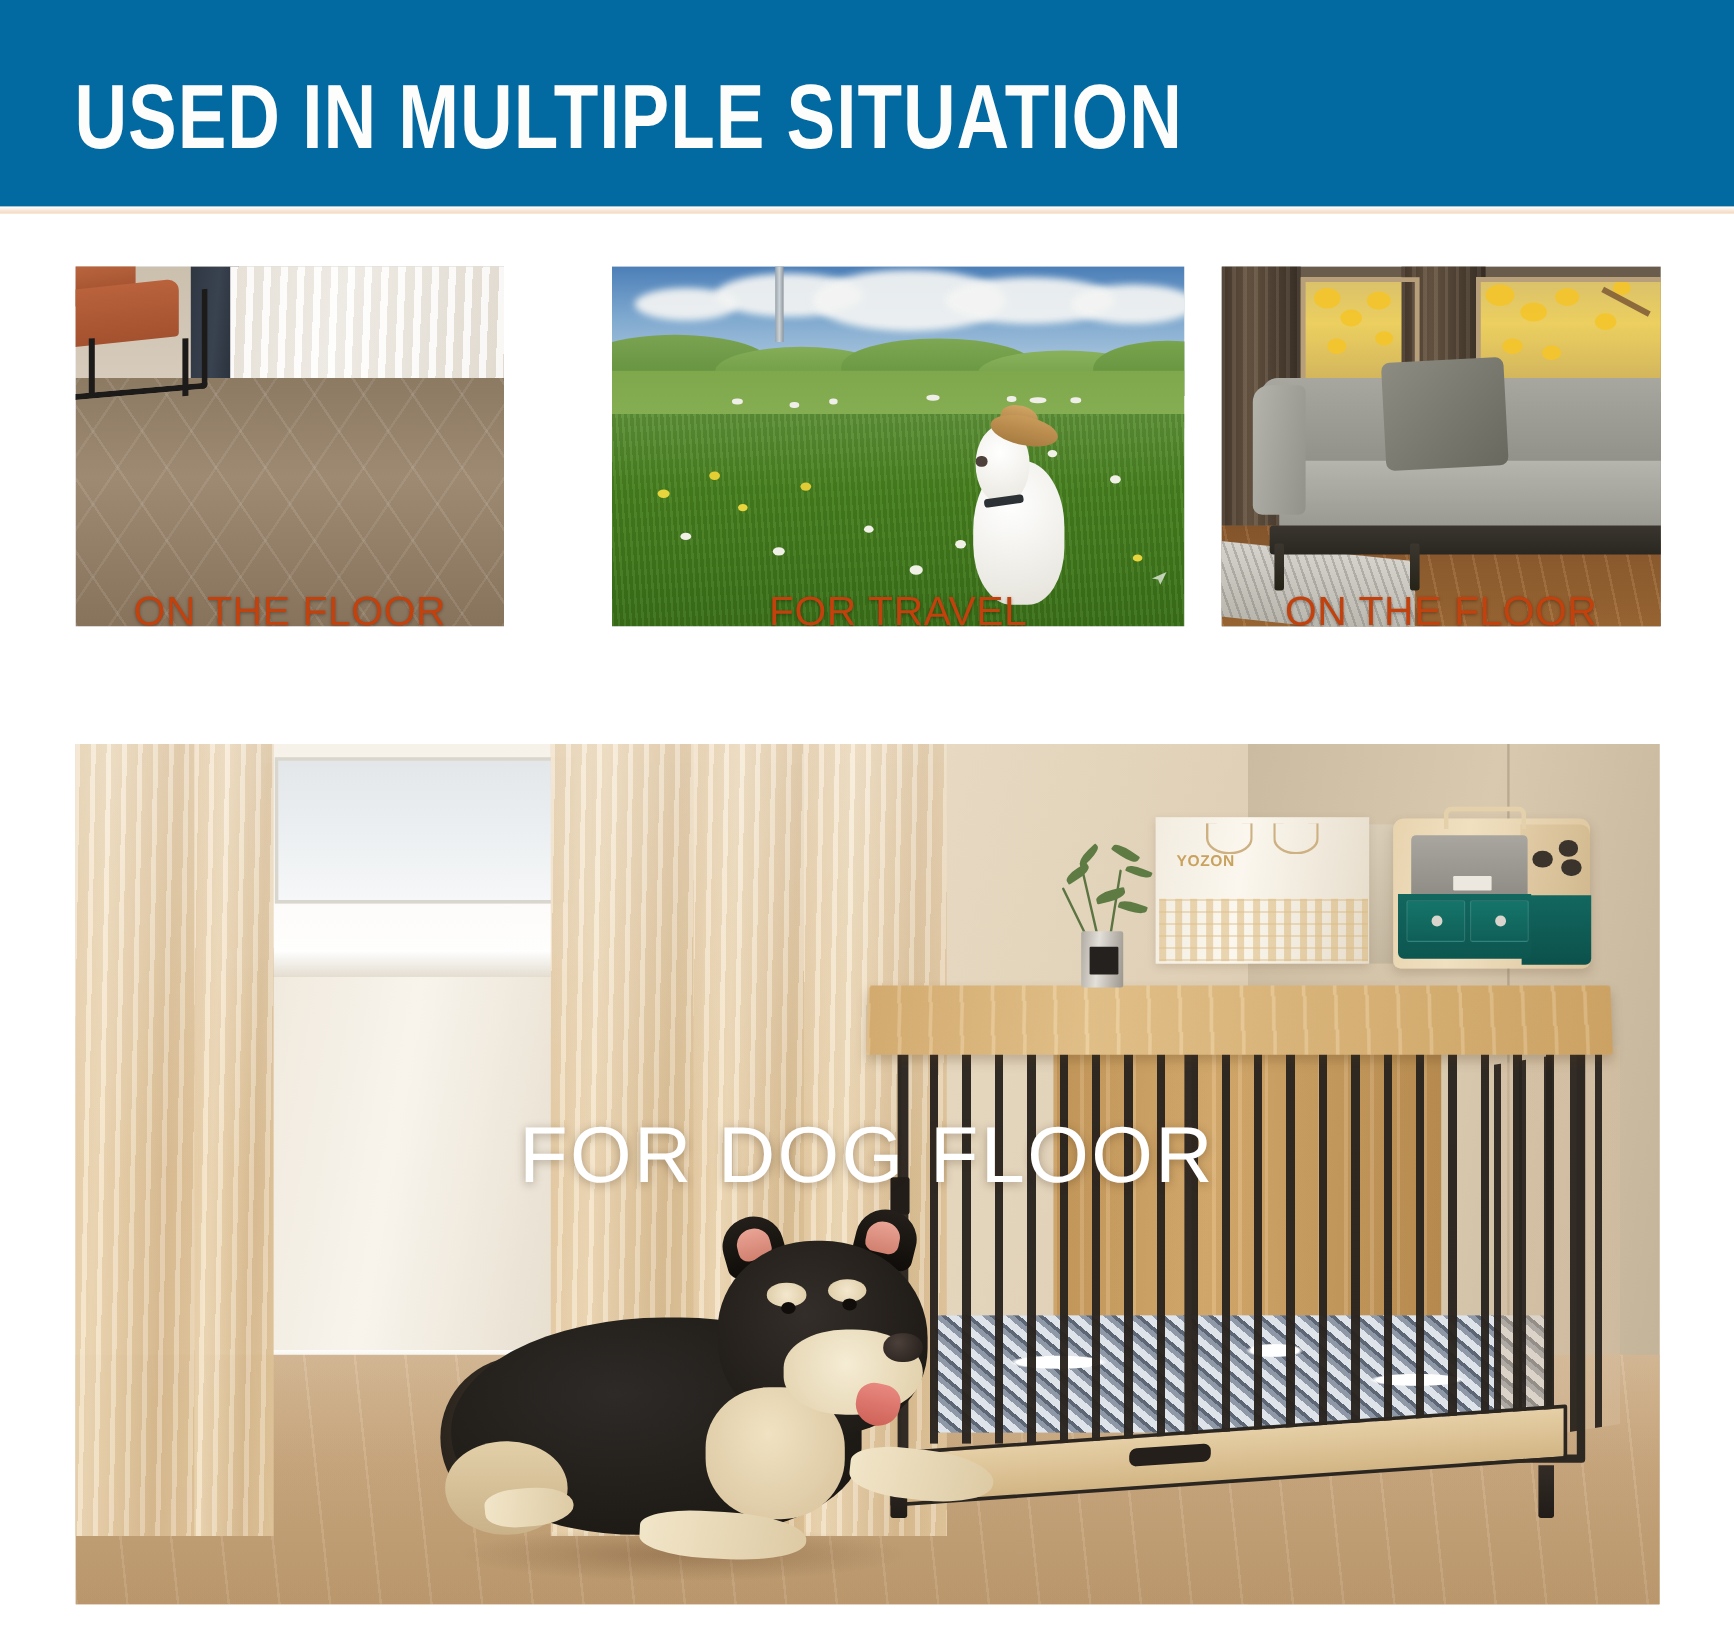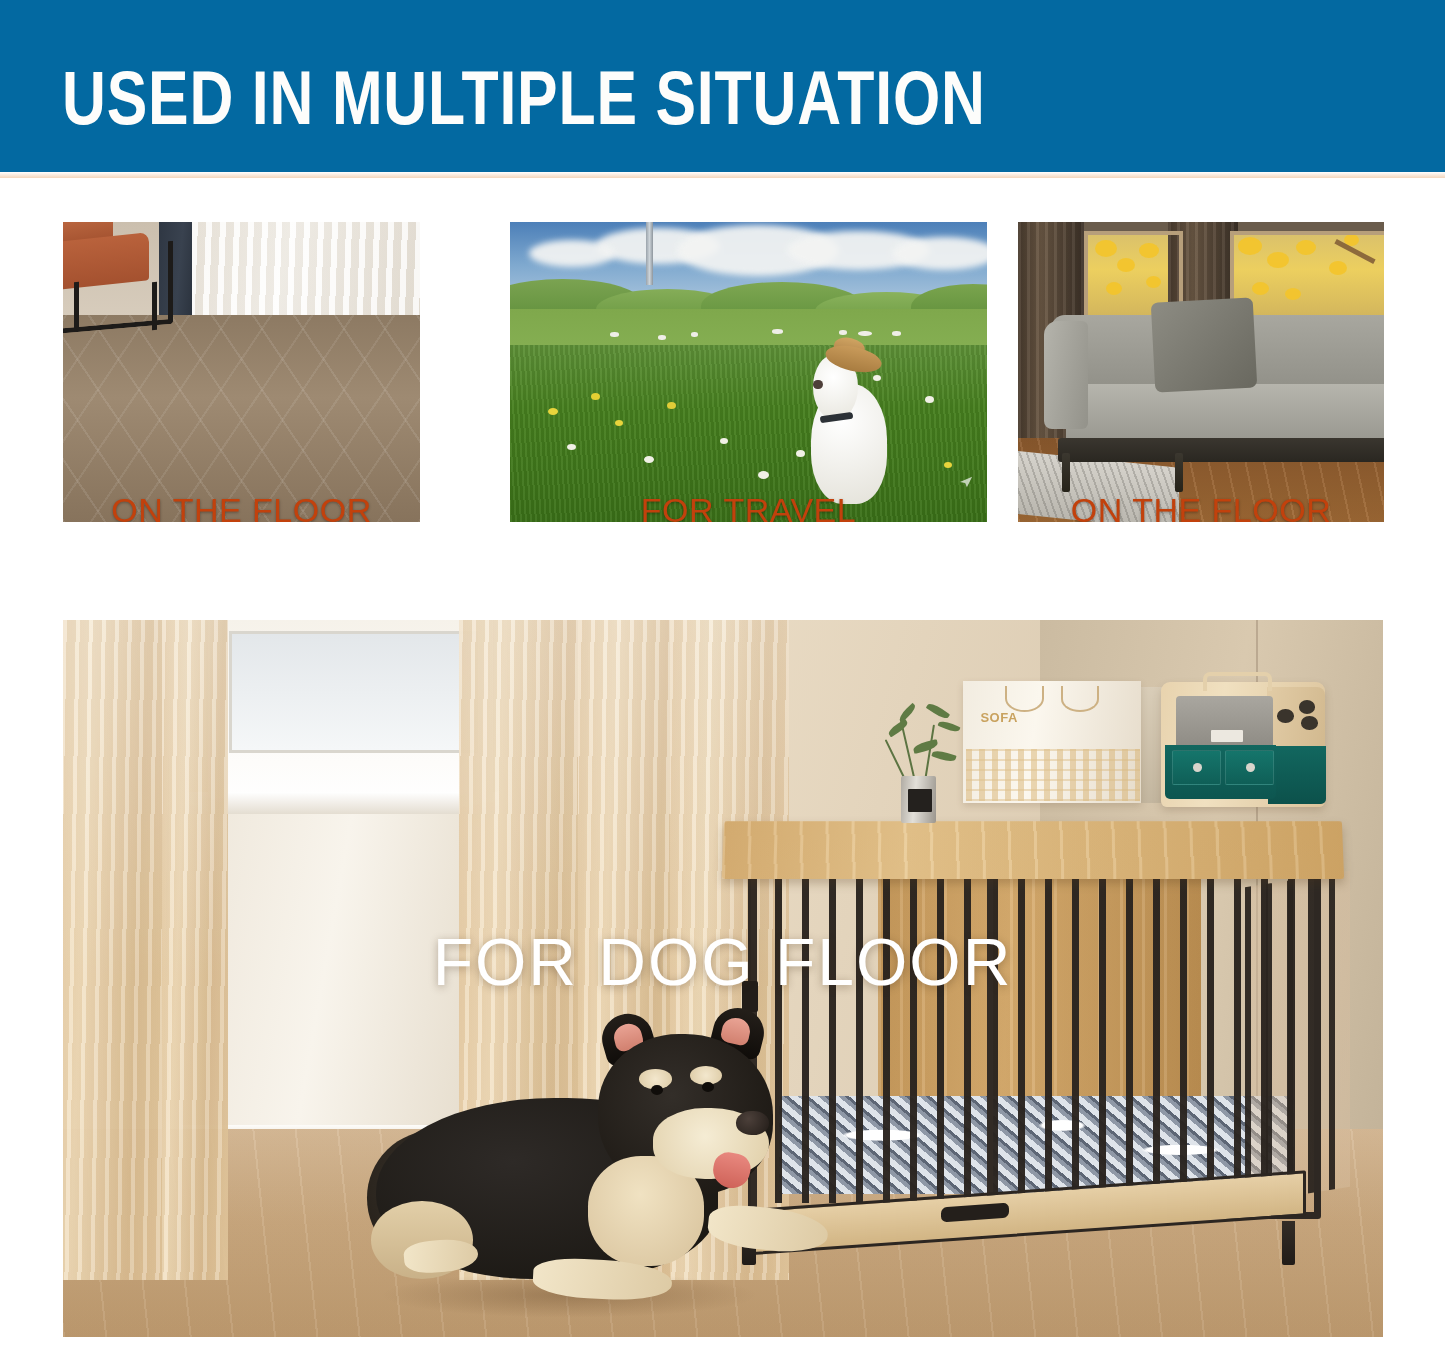--- a/index.html
+++ b/index.html
@@ -416,21 +416,21 @@
   <div class="plant-leaf" style="left:66.3%;top:14.4%;width:1.7%;height:1%;transform:rotate(22deg)"></div>
   <div class="plant-leaf" style="left:64.4%;top:17%;width:1.9%;height:1.2%;transform:rotate(-14deg)"></div>
   <div class="plant-leaf" style="left:65.8%;top:18.4%;width:1.8%;height:1.1%;transform:rotate(18deg)"></div>
   <div class="plant-can"></div>
   <div class="plant-canlabel"></div>
 
   <div class="giftbag-side"></div>
   <div class="giftbag"></div>
   <div class="giftbag-handle" style="left:71.4%;top:9.2%;width:2.6%;height:3.4%"></div>
   <div class="giftbag-handle" style="left:75.6%;top:9.2%;width:2.6%;height:3.4%"></div>
-  <div class="giftbag-brand">SOFA</div>
+  <div class="giftbag-brand">YOZON</div>
   <div class="giftbag-pattern"></div>
 
   <div class="carrier"></div>
   <div class="carrier-sidepanel"></div>
   <div class="carrier-sideteal"></div>
   <div class="carrier-vent" style="left:93.6%;top:11.2%"></div>
   <div class="carrier-vent" style="left:92.0%;top:12.4%"></div>
   <div class="carrier-vent" style="left:93.8%;top:13.4%"></div>
   <div class="carrier-mesh"></div>
   <div class="carrier-logo"></div>

